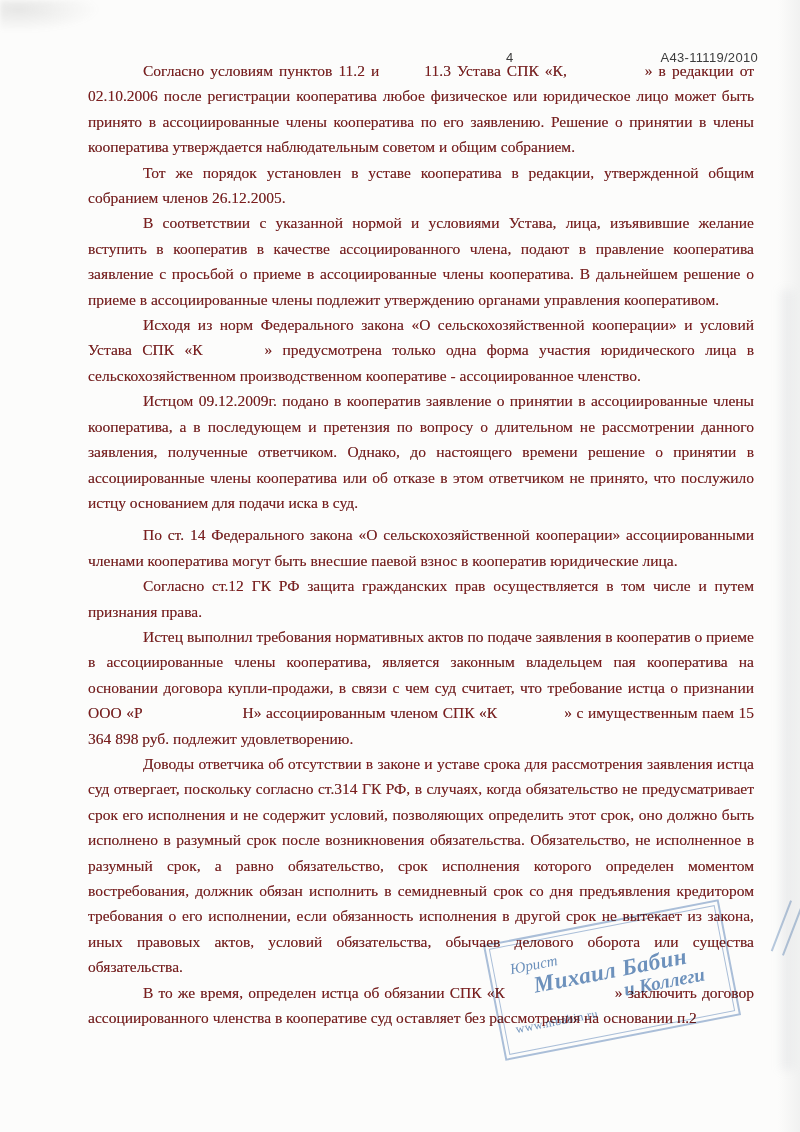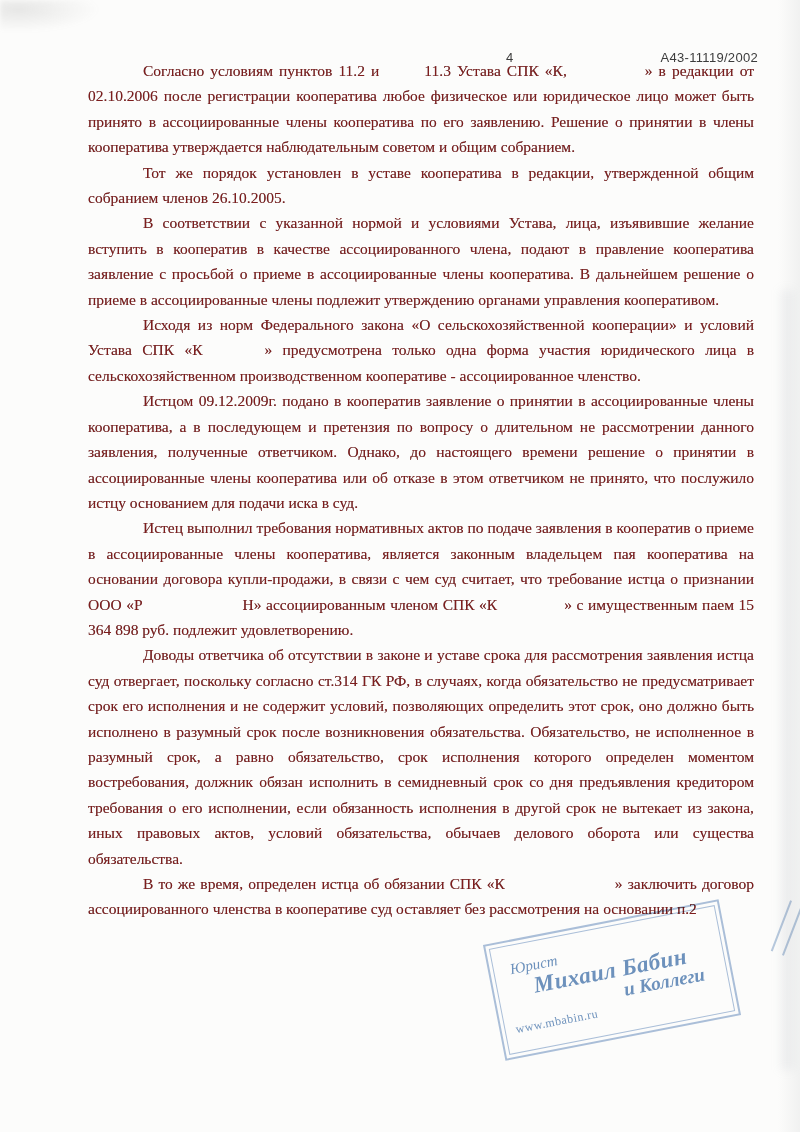--- a/index.html
+++ b/index.html
@@ -75,34 +75,36 @@
   }
 </style>
 </head>
 <body>
 
 <div class="smudge-tl"></div>
 <div class="edge-shade-right"></div>
 <div class="scan-band"></div>
 
 <div class="header-pagenum">4</div>
-<div class="header-case">А43-11119/2002</div>
+<div class="header-case">А43-11119/2010</div>
 
 <div class="doc">
   <p><span>Согласно условиям пунктов 11.2 и</span><span class="gap w45"></span><span>11.3 Устава СПК «К,</span><span class="gap w78"></span><span>» в редакции от 02.10.2006 после регистрации кооператива любое физическое или юридическое лицо может быть принято в ассоциированные члены кооператива по его заявлению. Решение о принятии в члены кооператива утверждается наблюдательным советом и общим собранием.</span></p>
 
-  <p><span>Тот же порядок установлен в уставе кооператива в редакции, утвержденной общим собранием членов 26.10.2005.</span></p>
+  <p><span>Тот же порядок установлен в уставе кооператива в редакции, утвержденной общим собранием членов 26.12.2005.</span></p>
 
   <p><span>В соответствии с указанной нормой и условиями Устава, лица, изъявившие желание вступить в кооператив в качестве ассоциированного члена, подают в правление кооператива заявление с просьбой о приеме в ассоциированные члены кооператива. В дальнейшем решение о приеме в ассоциированные члены подлежит утверждению органами управления кооперативом.</span></p>
 
   <p><span>Исходя из норм Федерального закона «О сельскохозяйственной кооперации» и условий Устава СПК «К</span><span class="gap w62"></span><span>» предусмотрена только одна форма участия юридического лица в сельскохозяйственном производственном кооперативе - ассоциированное членство.</span></p>
 
   <p><span>Истцом 09.12.2009г. подано в кооператив заявление о принятии в ассоциированные члены кооператива, а в последующем и претензия по вопросу о длительном не рассмотрении данного заявления, полученные ответчиком. Однако, до настоящего времени решение о принятии в ассоциированные члены кооператива или об отказе в этом ответчиком не принято, что послужило истцу основанием для подачи иска в суд.</span></p>
 
+  <p class="sp"><span>По ст. 14 Федерального закона «О сельскохозяйственной кооперации» ассоциированными членами кооператива могут быть внесшие паевой взнос в кооператив юридические лица.</span></p>
 
+  <p><span>Согласно ст.12 ГК РФ защита гражданских прав осуществляется в том числе и путем признания права.</span></p>
 
   <p><span>Истец выполнил требования нормативных актов по подаче заявления в кооператив о приеме в ассоциированные члены кооператива, является законным владельцем пая кооператива на основании договора купли-продажи, в связи с чем суд считает, что требование истца о признании ООО «Р</span><span class="gap w100"></span><span>Н» ассоциированным членом СПК «К</span><span class="gap w67"></span><span>» с имущественным паем 15 364 898 руб. подлежит удовлетворению.</span></p>
 
   <p><span>Доводы ответчика об отсутствии в законе и уставе срока для рассмотрения заявления истца суд отвергает, поскольку согласно ст.314 ГК РФ, в случаях, когда обязательство не предусматривает срок его исполнения и не содержит условий, позволяющих определить этот срок, оно должно быть исполнено в разумный срок после возникновения обязательства. Обязательство, не исполненное в разумный срок, а равно обязательство, срок исполнения которого определен моментом востребования, должник обязан исполнить в семидневный срок со дня предъявления кредитором требования о его исполнении, если обязанность исполнения в другой срок не вытекает из закона, иных правовых актов, условий обязательства, обычаев делового оборота или существа обязательства.</span></p>
 
   <p><span>В то же время, определен истца об обязании СПК «К</span><span class="gap w110"></span><span>» заключить договор ассоциированного членства в кооперативе суд оставляет без рассмотрения на основании п.2</span></p>
 </div>
 
 <div class="stamp">
   <div class="stamp-inner">

